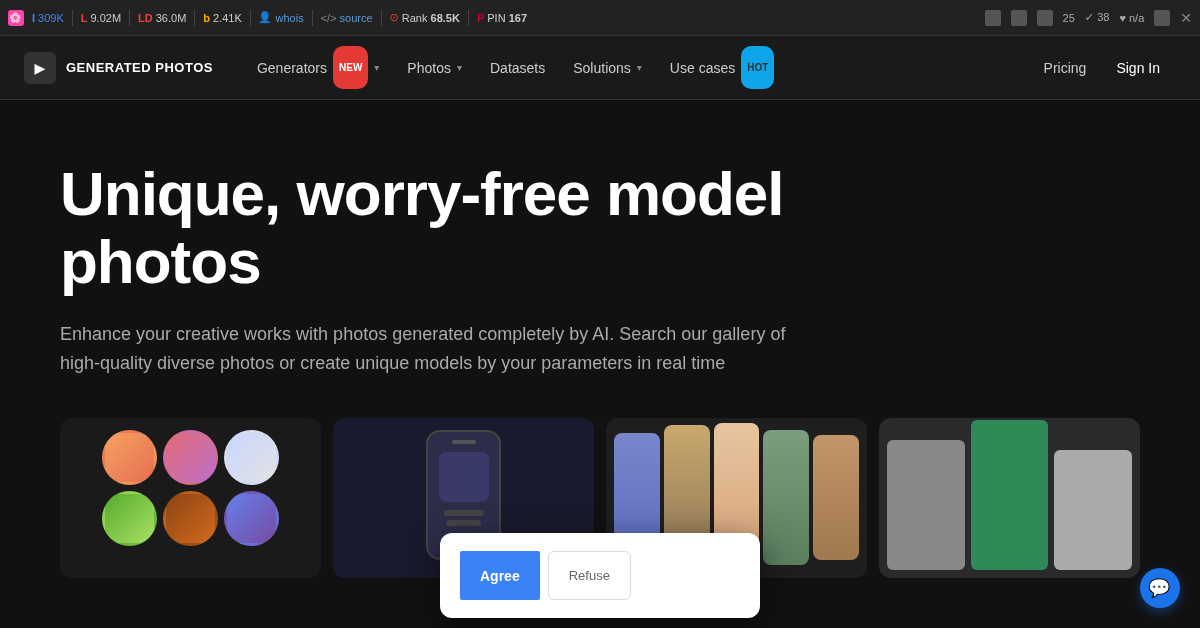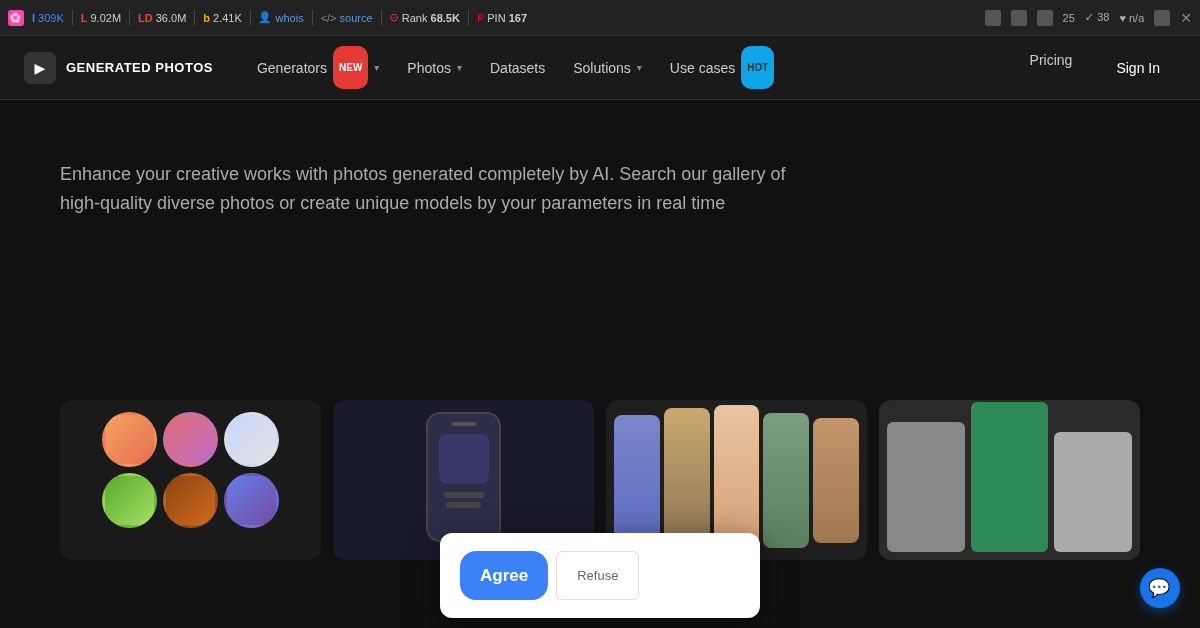--- a/index.html
+++ b/index.html
@@ -49,21 +49,21 @@
       color: #ccc; font-size: 14px; padding: 8px 12px; cursor: pointer;
       display: flex; align-items: center; gap: 6px; border-radius: 4px;
     }
     .badge {
       font-size: 10px; font-weight: 700; padding: 16px 6px; border-radius: 10px;
       text-transform: uppercase;
     }
     .badge-new { background: #e53935; color: white; }
     .badge-hot { background: #0ea5e9; color: #333; }
     .nav-chevron { font-size: 10px; color: #888; }
-    .nav-right { margin-left: auto; display: flex; gap: 28px; }
+    .nav-right { margin-left: auto; display: flex; align-items: center; gap: 14px; }
     .nav-link { color: #ccc; font-size: 14px; cursor: pointer; }
     .sign-in-btn {
       color: white; font-size: 14px; font-weight: 500; cursor: pointer;
       padding: 8px 16px;
     }
 
     
     .hero {
       background: #111;
       padding: 60px 60px 40px 60px;
@@ -134,21 +134,21 @@
       padding: 18px 20px;
       width: 320px;
       box-shadow: 0 8px 32px rgba(0,0,0,0.5);
       z-index: 100;
     }
     .cookie-text { font-size: 13px; color: #333; line-height: 1.5; margin-bottom: 12px; }
     .cookie-link { color: #4285f4; text-decoration: none; }
     .cookie-buttons { display: flex; gap: 8px; }
     .cookie-agree {
       background: #3b82f6; color: white; border: none; padding: 8px 20px;
-      border-radius: 16px; font-size: 17px; font-weight: 600; cursor: pointer;
+      border-radius: 2px; font-size: 14px; font-weight: 600; cursor: pointer;
     }
     .cookie-refuse {
       background: transparent; color: #666; border: 1px solid #ddd;
       padding: 16px 20px; border-radius: 6px; font-size: 13px; cursor: pointer;
     }
 
     
     .chat-bubble {
       position: fixed;
       bottom: 20px;
@@ -294,20 +294,21 @@
     </div>
   </div>
 
   <div class="nav-right">
     <span class="nav-link">Pricing</span>
     <span class="nav-link sign-in-btn">Sign In</span>
   </div>
 </nav>
 
 <section class="hero">
+  <h1 class="hero-title">Unique, worry-free model photos</h1>
   <p class="hero-subtitle">Enhance your creative works with photos generated completely by AI. Search our gallery of high-quality diverse photos or create unique models by your parameters in real time</p>
 </section>
 
 <div class="cards-section">
 
   <div class="card" style="background:#1a1a1a;">
     <div class="card-faces">
       <div class="face face-1" style="width:55px;height:55px;background:linear-gradient(135deg,#f4a261,#e76f51);"></div>
       <div class="face face-2" style="width:55px;height:55px;background:linear-gradient(135deg,#e06c75,#be6fc9);"></div>
       <div class="face face-3" style="width:55px;height:55px;background:linear-gradient(135deg,#c9d6ff,#e2e2e2);"></div>

